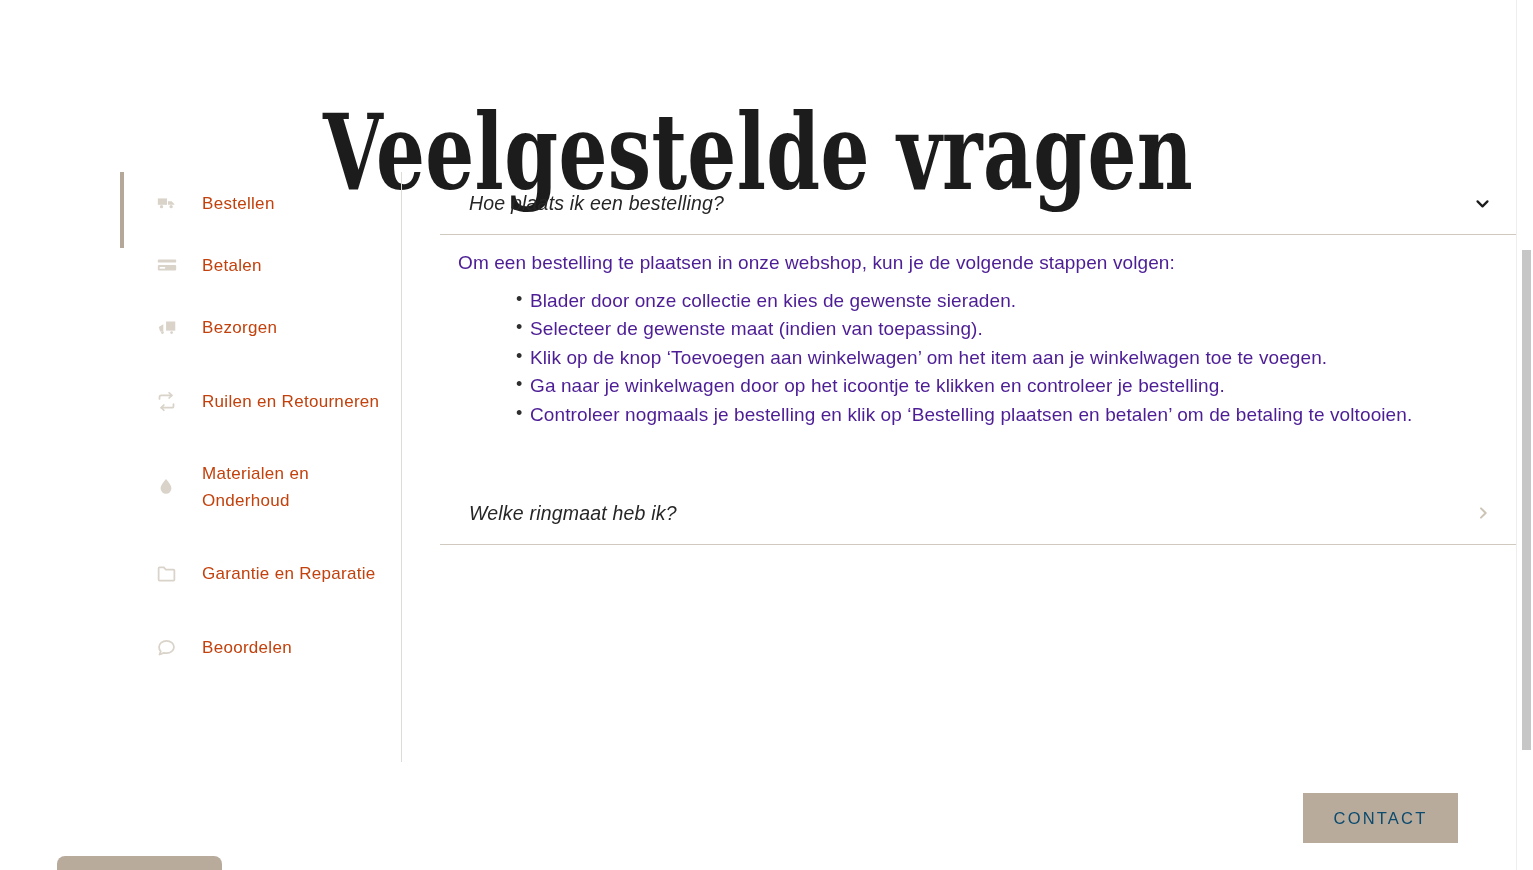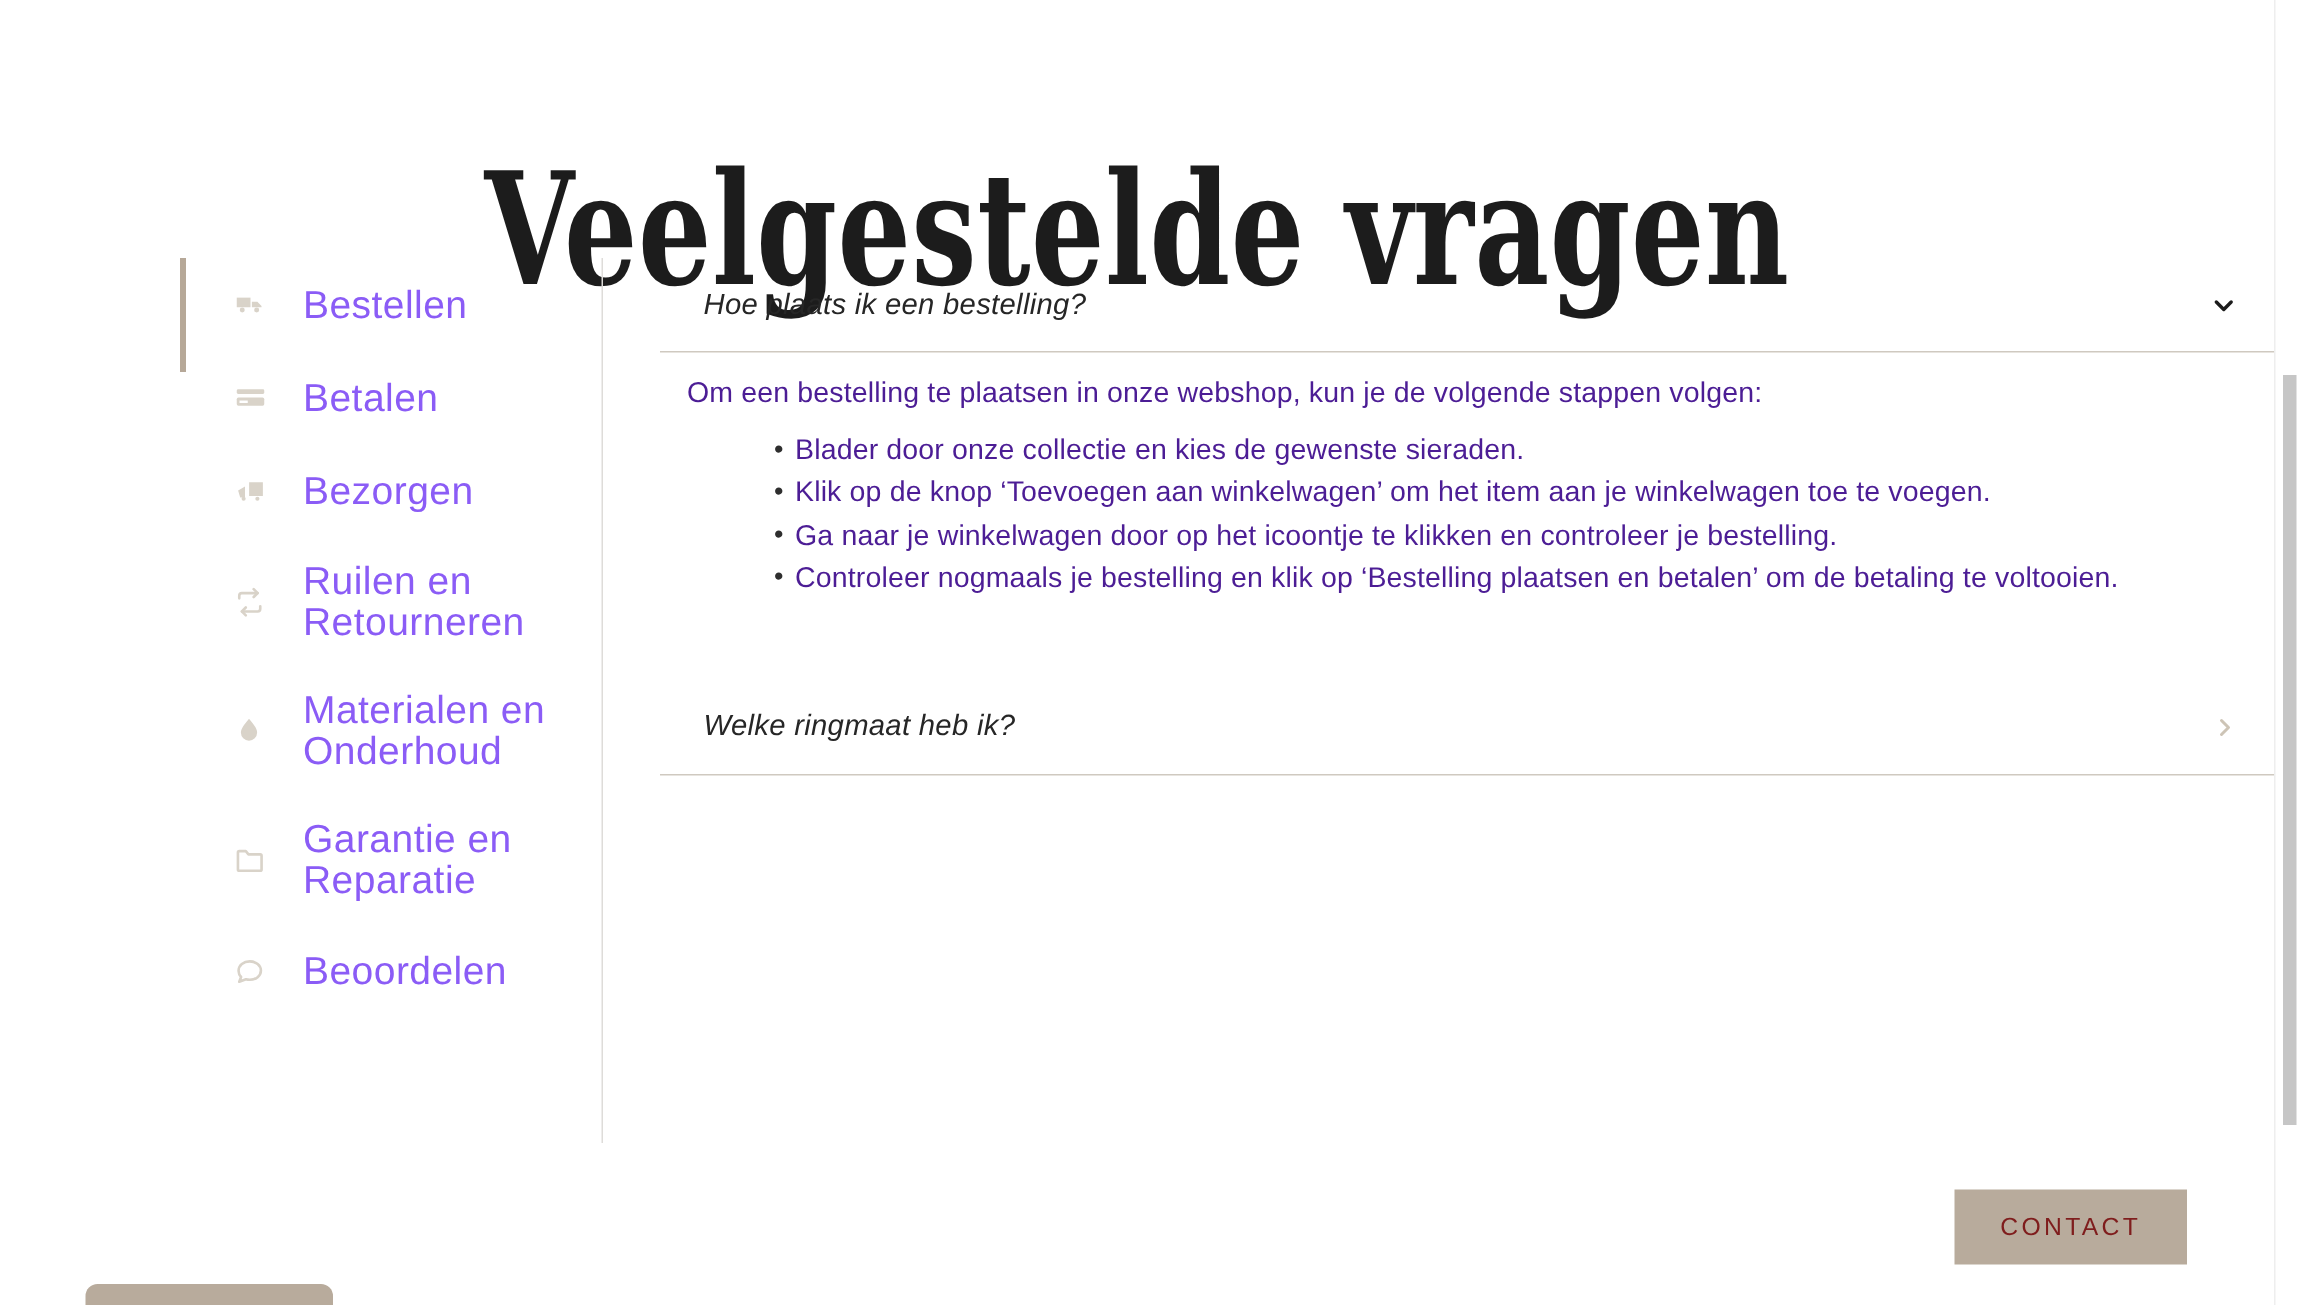--- a/index.html
+++ b/index.html
@@ -75,24 +75,24 @@
   }
   .side-item .icon {
     flex: 0 0 46px;
     display: flex;
     align-items: center;
     justify-content: flex-start;
     color: #d9d3c9;
   }
   .side-item .icon svg { display: block; }
   .side-item .label {
-    font-size: 26px;
+    font-size: 17px;
     line-height: 27px;
     letter-spacing: 0.3px;
-    color: #8b5cf6;
+    color: #c2410c;
     max-width: 180px;
   }
   .side-item.tall { min-height: 86px; }
 
   
   .content {
     flex: 1 1 auto;
     padding-left: 38px;
     padding-right: 0px;
   }
@@ -147,21 +147,21 @@
   .acc-spacer { height: 24px; }
 
   
   .contact-btn {
     position: absolute;
     right: 75px;
     bottom: 27px;
     width: 155px;
     height: 50px;
     background: #b8ab9c;
-    color: #7f1d1d;
+    color: #0c4a6e;
     border: none;
     font-family: "Liberation Sans", sans-serif;
     font-size: 16.5px;
     letter-spacing: 2.2px;
     display: flex;
     align-items: center;
     justify-content: center;
     cursor: pointer;
   }
 
@@ -293,20 +293,21 @@
             <svg width="17" height="17" viewBox="0 0 24 24" fill="none" stroke="currentColor" stroke-width="3.2" stroke-linecap="round" stroke-linejoin="round">
               <polyline points="5,9 12,16 19,9"></polyline>
             </svg>
           </span>
         </div>
         <div class="acc-divider"></div>
         <div class="acc-body">
           <p class="acc-intro">Om een bestelling te plaatsen in onze webshop, kun je de volgende stappen volgen:</p>
           <ul class="acc-list">
             <li>Blader door onze collectie en kies de gewenste sieraden.</li>
+            <li>Selecteer de gewenste maat (indien van toepassing).</li>
             <li>Klik op de knop ‘Toevoegen aan winkelwagen’ om het item aan je winkelwagen toe te voegen.</li>
             <li>Ga naar je winkelwagen door op het icoontje te klikken en controleer je bestelling.</li>
             <li>Controleer nogmaals je bestelling en klik op ‘Bestelling plaatsen en betalen’ om de betaling te voltooien.</li>
           </ul>
         </div>
       </div>
 
       <div class="acc-spacer"></div>
 
       <div class="acc-item">

